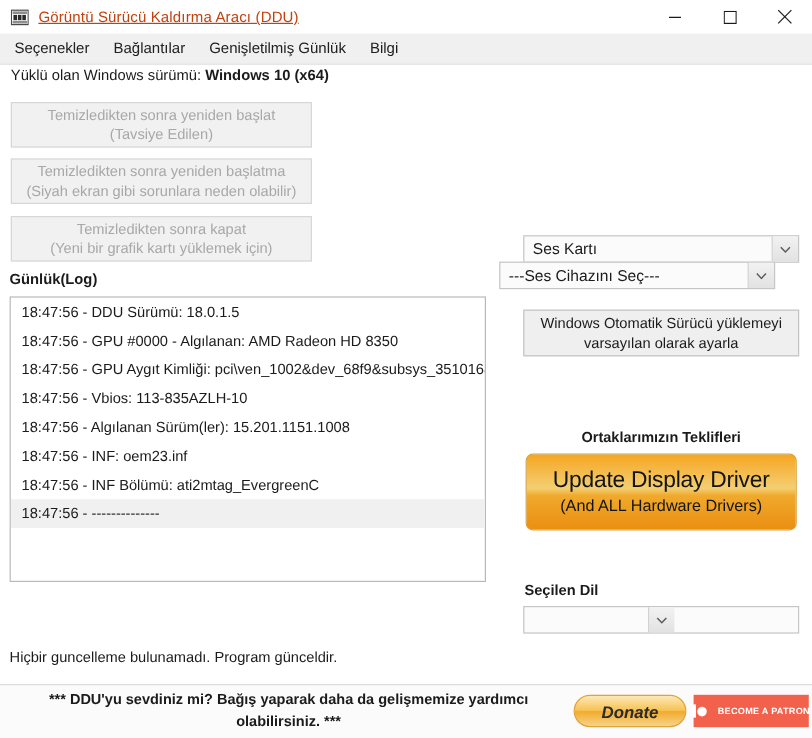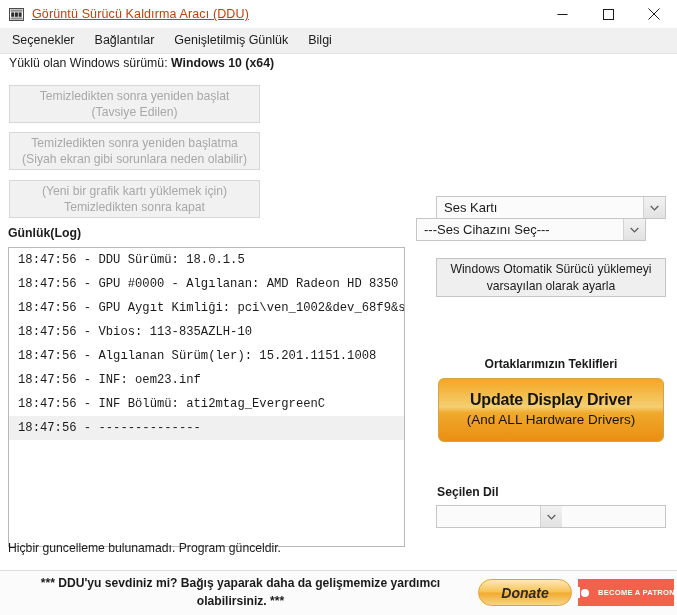--- a/index.html
+++ b/index.html
@@ -40,22 +40,22 @@
   }
   .btn.disabled{color:#a8a8a8;border-color:#d7d7d7;background:#f1f1f1;}
   .btn.enabled{color:#1b1b1b;border-color:#c4c4c4;background:#efefef;}
   #btn-restart{left:9px;top:85px;width:251px;height:38px;}
   #btn-norestart{left:9px;top:132px;width:251px;height:38px;}
   #btn-shutdown{left:9px;top:180px;width:251px;height:38px;}
   #btn-winauto{left:436px;top:258px;width:230px;height:39px;}
 
   
   .loglabel{position:absolute;left:8px;top:226px;font-size:12.3px;font-weight:bold;color:#1b1b1b;}
-  .logbox{position:absolute;left:8px;top:247px;width:397px;height:300px;box-sizing:border-box;
-          background:#ffffff;border:1px solid #b9b9b9;overflow:hidden;font-family:Liberation Mono, monospace;}
+  .logbox{position:absolute;left:8px;top:247px;width:397px;height:238px;box-sizing:border-box;
+          background:#ffffff;border:1px solid #b9b9b9;overflow:hidden;}
   .logline{height:24px;line-height:24px;padding-left:9px;font-size:12.2px;color:#1b1b1b;white-space:nowrap;}
   .logline.sel{background:#f0f0f0;}
 
   
   .combo{
     position:absolute;box-sizing:border-box;height:23px;
     background:#fbfbfb;border:1px solid #c6c6c6;
     display:flex;align-items:center;
   }
   .combo .val{flex:1;padding-left:7px;font-size:13px;color:#1b1b1b;white-space:nowrap;overflow:hidden;}
@@ -67,21 +67,21 @@
 
   .partners-title{position:absolute;left:436px;top:357px;width:230px;text-align:center;
                   font-size:12.1px;font-weight:bold;color:#1b1b1b;}
   .ad-banner{
     position:absolute;left:438px;top:378px;width:226px;height:64px;box-sizing:border-box;
     border:1px solid #d8a23d;border-radius:6px;
     background:linear-gradient(#f6a623,#f3cf72 45%,#f0a92c 55%,#ea8f12);
     display:flex;flex-direction:column;align-items:center;justify-content:center;
     text-align:center;color:#141414;
   }
-  .ad-main{font-size:16px;font-weight:bold;letter-spacing:-.2px;line-height:1.05;}
+  .ad-main{font-size:19px;font-weight:normal;letter-spacing:-.2px;line-height:1.05;}
   .ad-sub{font-size:13.5px;line-height:1.15;margin-top:3px;}
 
   .langlabel{position:absolute;left:437px;top:485px;font-size:12.2px;font-weight:bold;color:#1b1b1b;}
 
   
   .status{position:absolute;left:8px;top:541px;font-size:12.2px;color:#1b1b1b;white-space:nowrap;}
 
   
   .donatebar{position:absolute;left:0;top:570px;width:677px;height:45px;
              background:#fbfbfb;border-top:1px solid #dcdcdc;}
@@ -156,22 +156,22 @@
 
   <div class="btn disabled" id="btn-restart">
     <span>Temizledikten sonra yeniden başlat</span>
     <span>(Tavsiye Edilen)</span>
   </div>
   <div class="btn disabled" id="btn-norestart">
     <span>Temizledikten sonra yeniden başlatma</span>
     <span>(Siyah ekran gibi sorunlara neden olabilir)</span>
   </div>
   <div class="btn disabled" id="btn-shutdown">
+    <span>Temizledikten sonra kapat</span>
     <span>(Yeni bir grafik kartı yüklemek için)</span>
-    <span>Temizledikten sonra kapat</span>
   </div>
 
   <div class="loglabel">Günlük(Log)</div>
   <div class="logbox">
     <div class="logline">18:47:56 - DDU Sürümü: 18.0.1.5</div>
     <div class="logline">18:47:56 - GPU #0000 - Algılanan: AMD Radeon HD 8350</div>
     <div class="logline">18:47:56 - GPU Aygıt Kimliği: pci\ven_1002&amp;dev_68f9&amp;subsys_35101682</div>
     <div class="logline">18:47:56 - Vbios: 113-835AZLH-10</div>
     <div class="logline">18:47:56 - Algılanan Sürüm(ler): 15.201.1151.1008</div>
     <div class="logline">18:47:56 - INF: oem23.inf</div>

